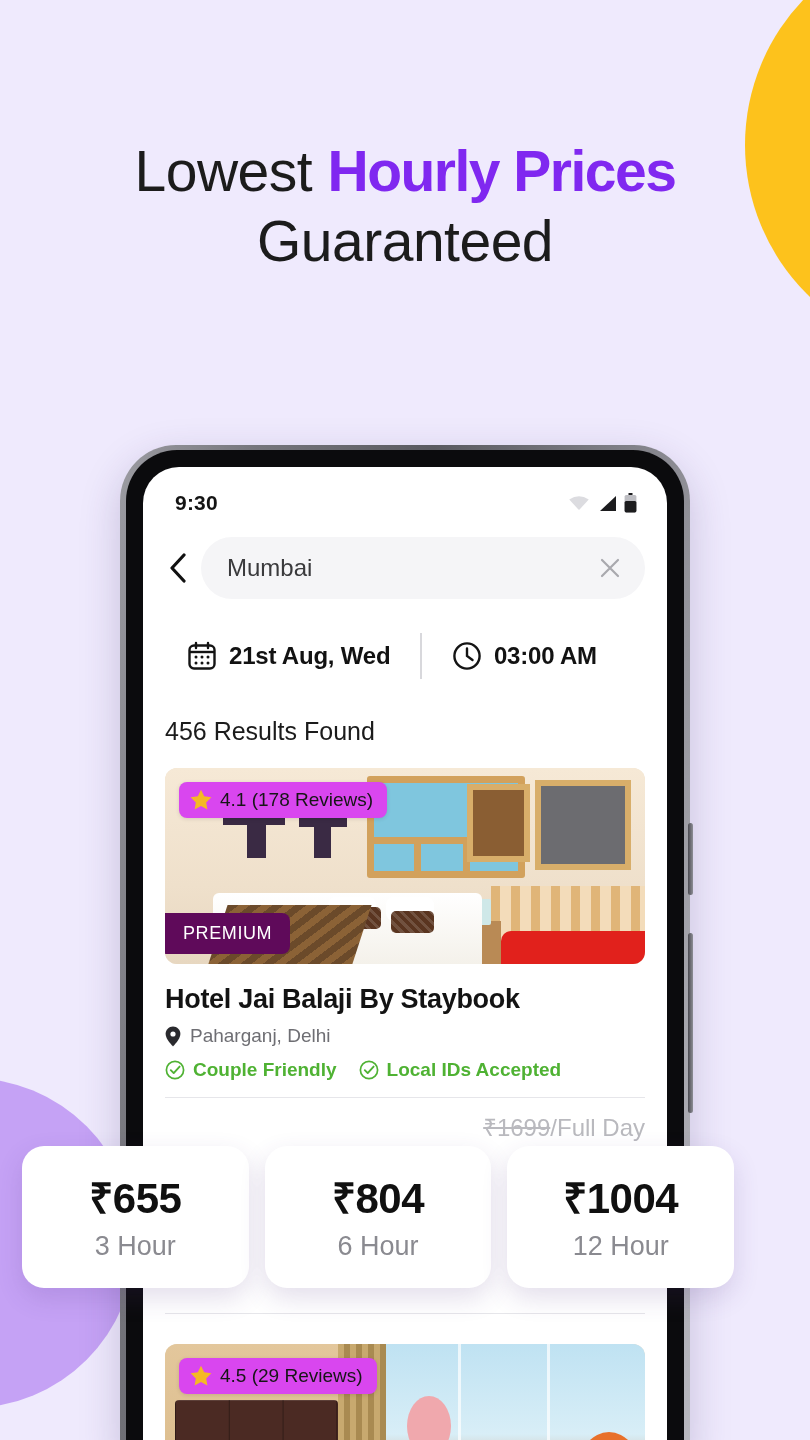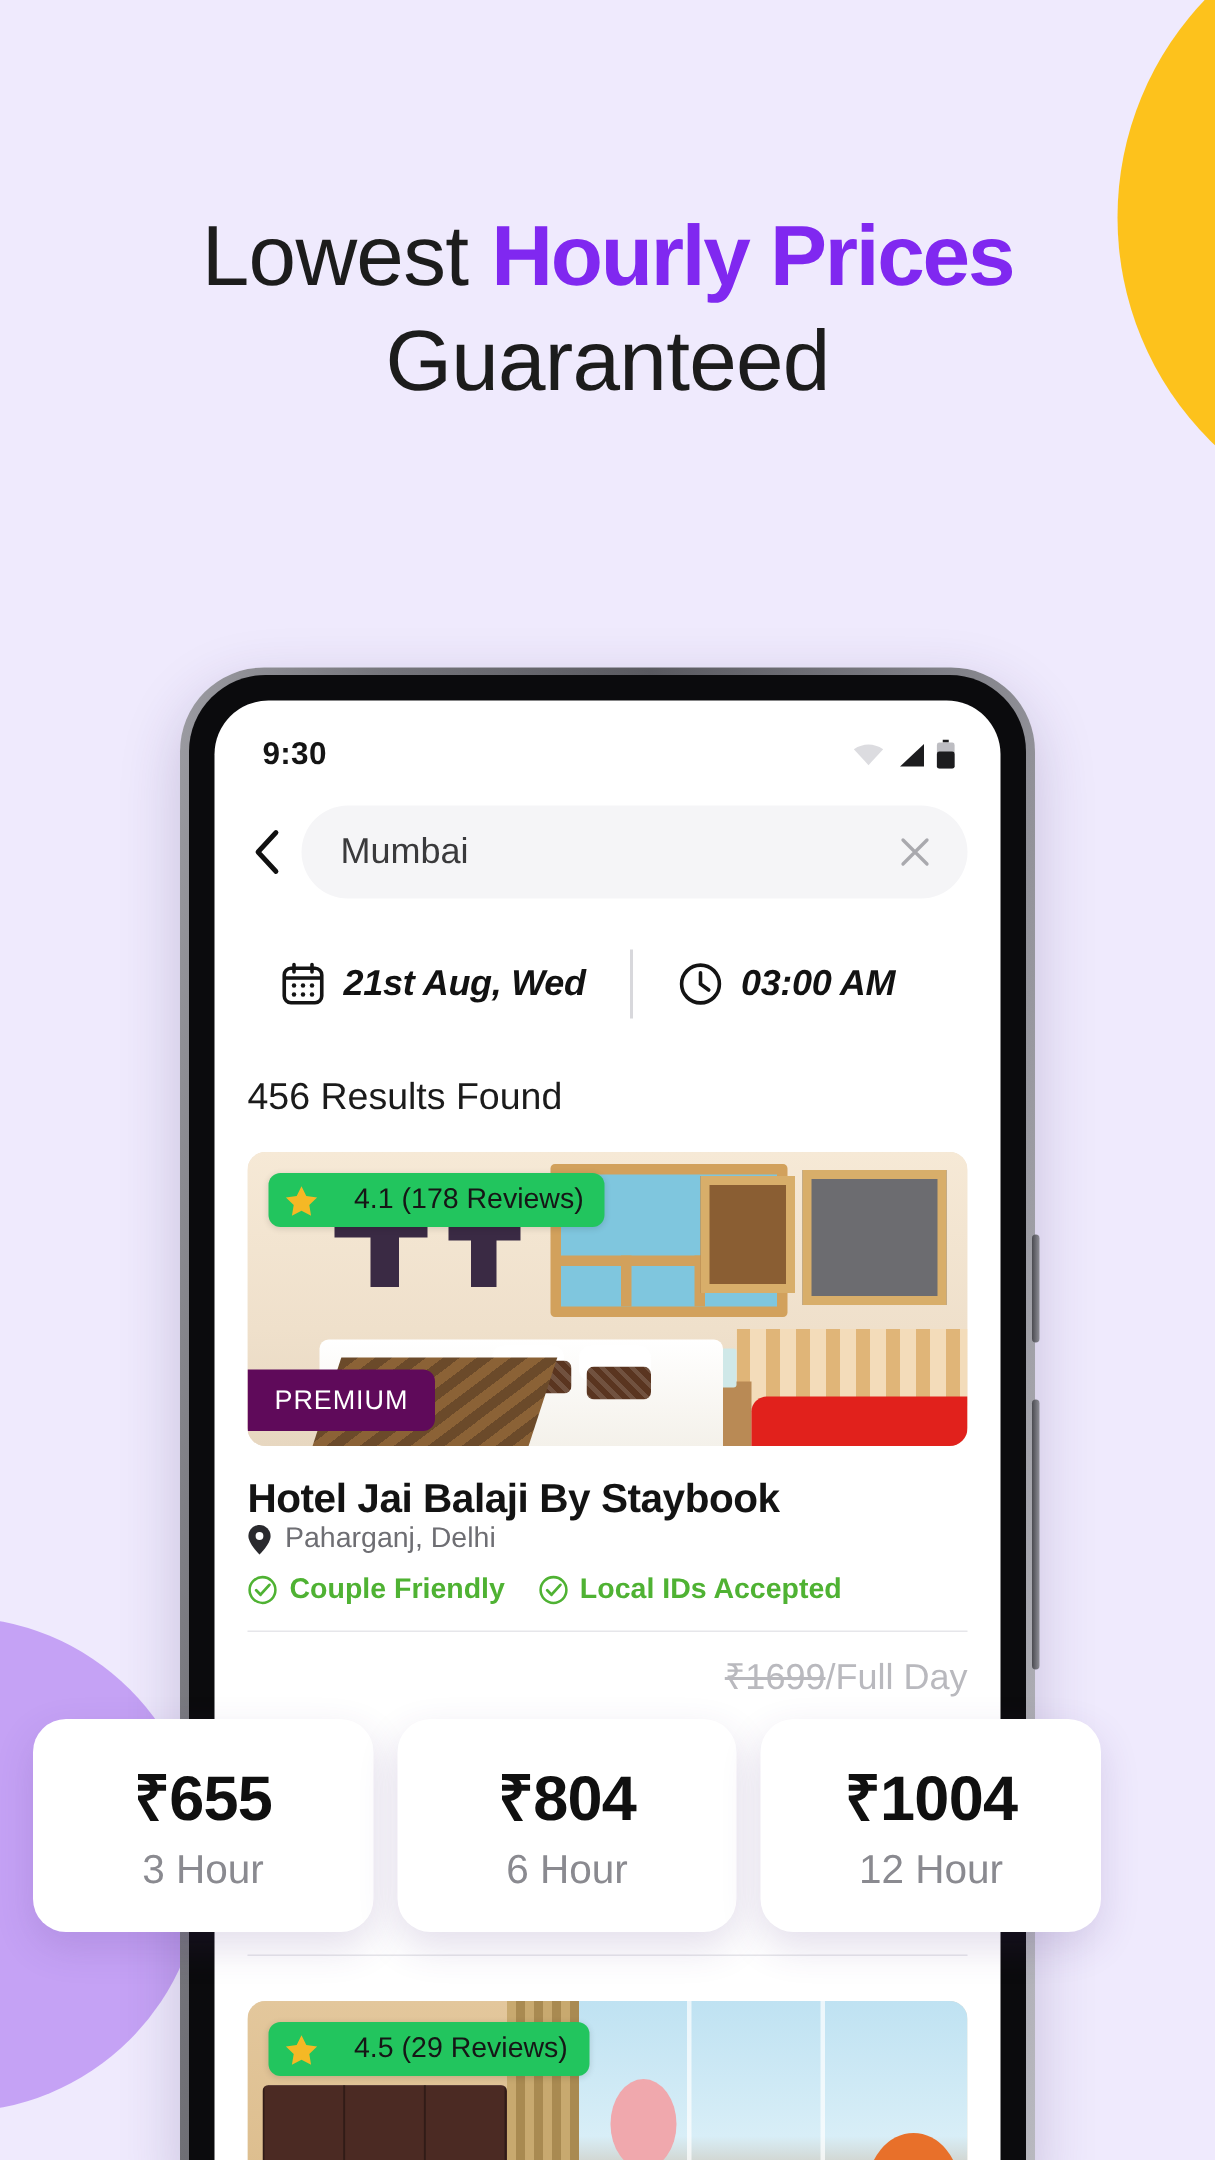--- a/index.html
+++ b/index.html
@@ -131,61 +131,62 @@
 
   
   .dt-row{
     display:flex; align-items:center;
     margin:34px 22px 0 22px;
     height:46px;
   }
   .dt-cell{ display:flex; align-items:center; gap:12px; }
   .dt-cell.date{ padding-left:22px; padding-right:30px; }
   .dt-cell.time{ padding-left:30px; }
-  .dt-text{ font-size:24px; font-weight:700; color:#121212; letter-spacing:-0.2px;font-style:italic; }
+  .dt-text{ font-size:24px; font-weight:700; color:#121212; letter-spacing:-0.2px; }
   .dt-sep{ width:1.5px; height:46px; background:#D8D8DC; }
 
   
   .results-count{
     margin:38px 0 0 22px;
     font-size:25px; font-weight:400; color:#1b1b1b;
   }
 
   
   .hotel-card{ margin:22px 22px 0 22px; }
   .hotel-photo{
     position:relative;
     height:196px;
     border-radius:12px;
     overflow:hidden;
   }
   .rating-chip{
     position:absolute; left:14px; top:14px;
-    background:#22c55e;
+    background:#d946ef;
     border-radius:8px;
     padding:7px 14px 7px 11px;
-    display:flex; align-items:center; gap:24px;
+    display:flex; align-items:flex-start; gap:8px;
     font-size:19px; font-weight:500; color:#161616;
     box-shadow:0 1px 4px rgba(0,0,0,.12);
   }
   .premium-badge{
     position:absolute; left:0; bottom:10px;
     background:#5F0A5A;
     color:#fff;
     font-size:18px;
     letter-spacing:0.6px;
     padding:10px 18px;
     border-radius:0 8px 8px 0;
   }
   .hotel-name{
     margin-top:20px;
     font-size:27px; font-weight:700; color:#131313;
     letter-spacing:-0.3px;
   }
   .hotel-loc{
+    margin-top:10px;
     display:flex; align-items:center; gap:9px;
     font-size:19px; color:#6E6E73;
   }
   .tag-row{
     margin-top:12px;
     display:flex; align-items:center; gap:10px;
   }
   .tag{
     display:flex; align-items:center; gap:8px;
     font-size:19px; font-weight:700; color:#4FB233;

